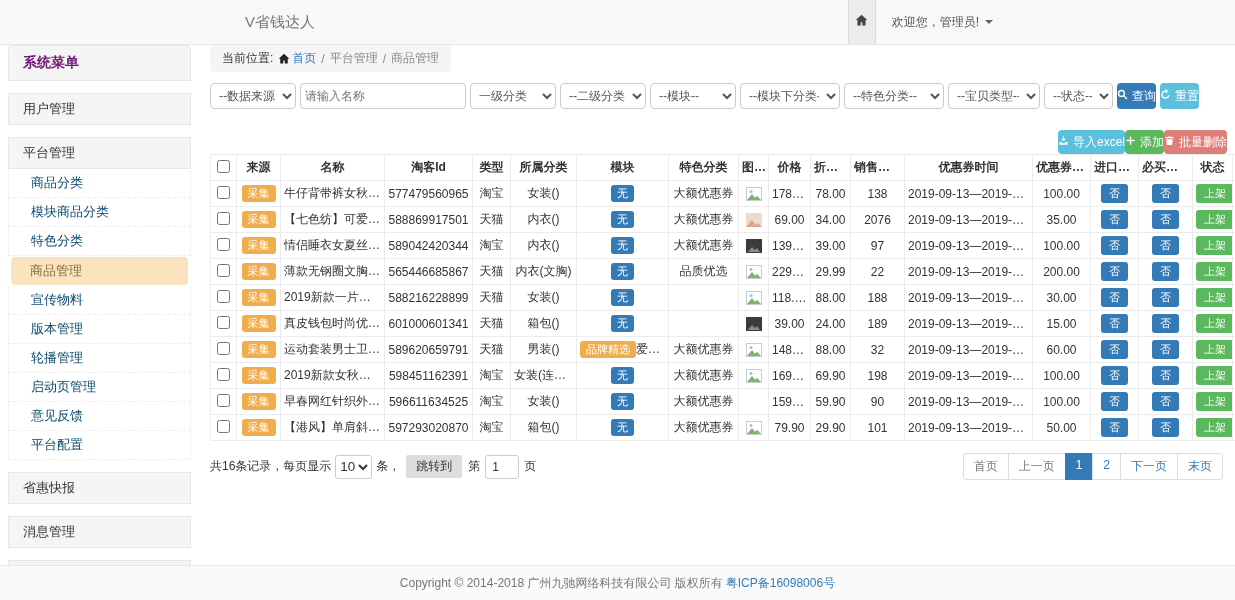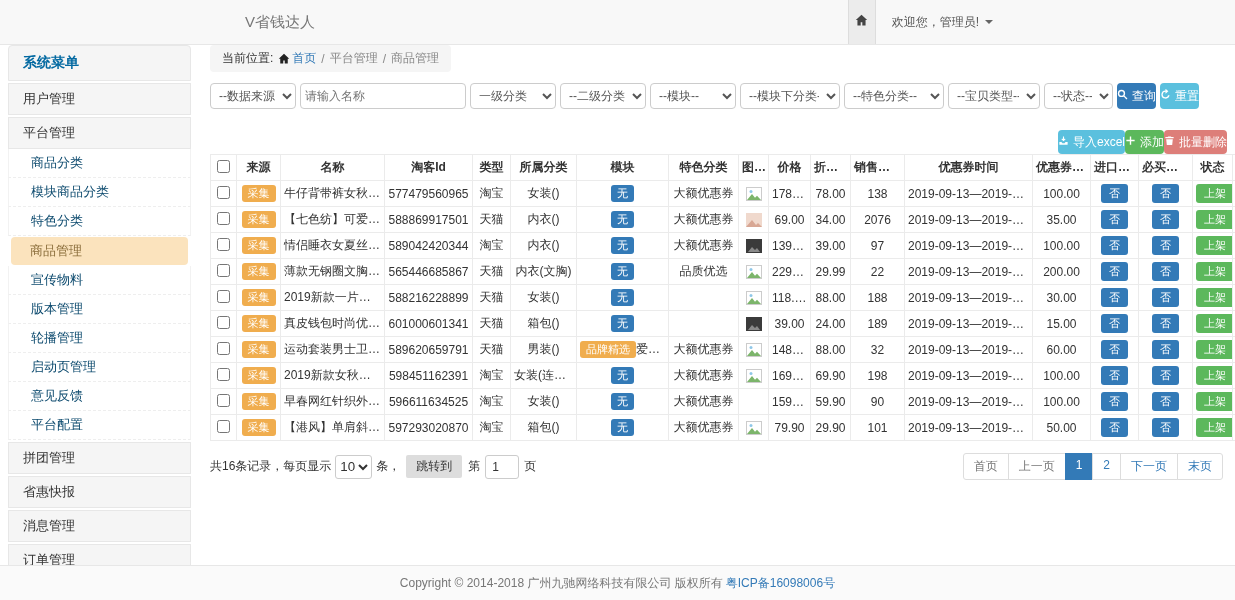--- a/index.html
+++ b/index.html
@@ -7,23 +7,23 @@
   body{position:relative;font-family:"Liberation Sans","DejaVu Sans",sans-serif;font-size:12px;color:#333;background:#fff}
   
   .navbar{height:45px;background:#f8f8f8;border-bottom:1px solid #e7e7e7;display:flex;align-items:center}
   .navbar-title{margin-left:245px;font-size:15px;color:#777}
   .navbar-right{margin-left:auto;display:flex;align-items:center;height:100%;margin-right:242px}
   .home-btn{width:28px;height:100%;display:flex;align-items:center;justify-content:center;background:#ececec;border-left:1px solid #ddd;border-right:1px solid #ddd;color:#444;cursor:pointer}
   .welcome{margin-left:16px;color:#555;display:flex;align-items:center;gap:6px;cursor:pointer}
   .caret{width:0;height:0;border-left:4px solid transparent;border-right:4px solid transparent;border-top:4px solid #666}
   
   .sidebar{position:absolute;left:8px;top:45px;width:183px}
-  .side-title{background:#f5f5f5;border:1px solid #e7e7e7;border-radius:4px 4px 0 0;padding:8px 14px;color:#0369a1;font-weight:bold;font-size:14px}
+  .side-title{background:#f5f5f5;border:1px solid #e7e7e7;border-radius:4px 4px 0 0;padding:8px 14px;color:#701a75;font-weight:bold;font-size:14px}
   .side-item{font-size:13px;cursor:pointer}
-  .side-item.top{background:#f5f5f5;border:1px solid #e7e7e7;margin-top:2px;padding:6px 14px;color:#333}
+  .side-item.top{background:#f5f5f5;border:1px solid #e7e7e7;margin-top:12px;padding:6px 14px;color:#333}
   .side-item.sub{background:#fff;border-left:1px solid #f2f2f2;border-right:1px solid #f2f2f2;border-bottom:1px dashed #eee;padding:5px 14px 5px 22px;color:#0c4a6e}
   .side-item.sub.active{background:#fbe3bd;color:#8a6d3b;border:none;border-radius:4px;margin:1px 3px;padding:5px 11px 5px 19px}
   
   .content{position:absolute;left:210px;top:45px;width:1017px}
   .breadcrumb{display:inline-flex;align-items:center;gap:5px;background:#f5f5f5;border-radius:4px;padding:5px 12px;margin-bottom:11px}
   .breadcrumb a{color:#337ab7;text-decoration:none;cursor:pointer}
   .breadcrumb .sep,.breadcrumb .muted{color:#888}
   .crumb-home{display:inline-flex;color:#222;margin-right:-3px}
   
   .filter-row{display:flex;align-items:center;gap:4px;margin-bottom:21px;flex-wrap:nowrap}
@@ -91,21 +91,20 @@
       <div class="side-item sub">商品分类</div>
       <div class="side-item sub">模块商品分类</div>
       <div class="side-item sub">特色分类</div>
       <div class="side-item sub active">商品管理</div>
       <div class="side-item sub">宣传物料</div>
       <div class="side-item sub">版本管理</div>
       <div class="side-item sub">轮播管理</div>
       <div class="side-item sub">启动页管理</div>
       <div class="side-item sub">意见反馈</div>
       <div class="side-item sub">平台配置</div>
-      <div class="side-item top">拼团管理</div>
       <div class="side-item top">省惠快报</div>
       <div class="side-item top">消息管理</div>
       <div class="side-item top">订单管理</div>
       <div class="side-item top">兑换管理</div>
     </div>
 </div>
 
 <div class="content">
   <div class="breadcrumb">
     <span>当前位置:</span>

